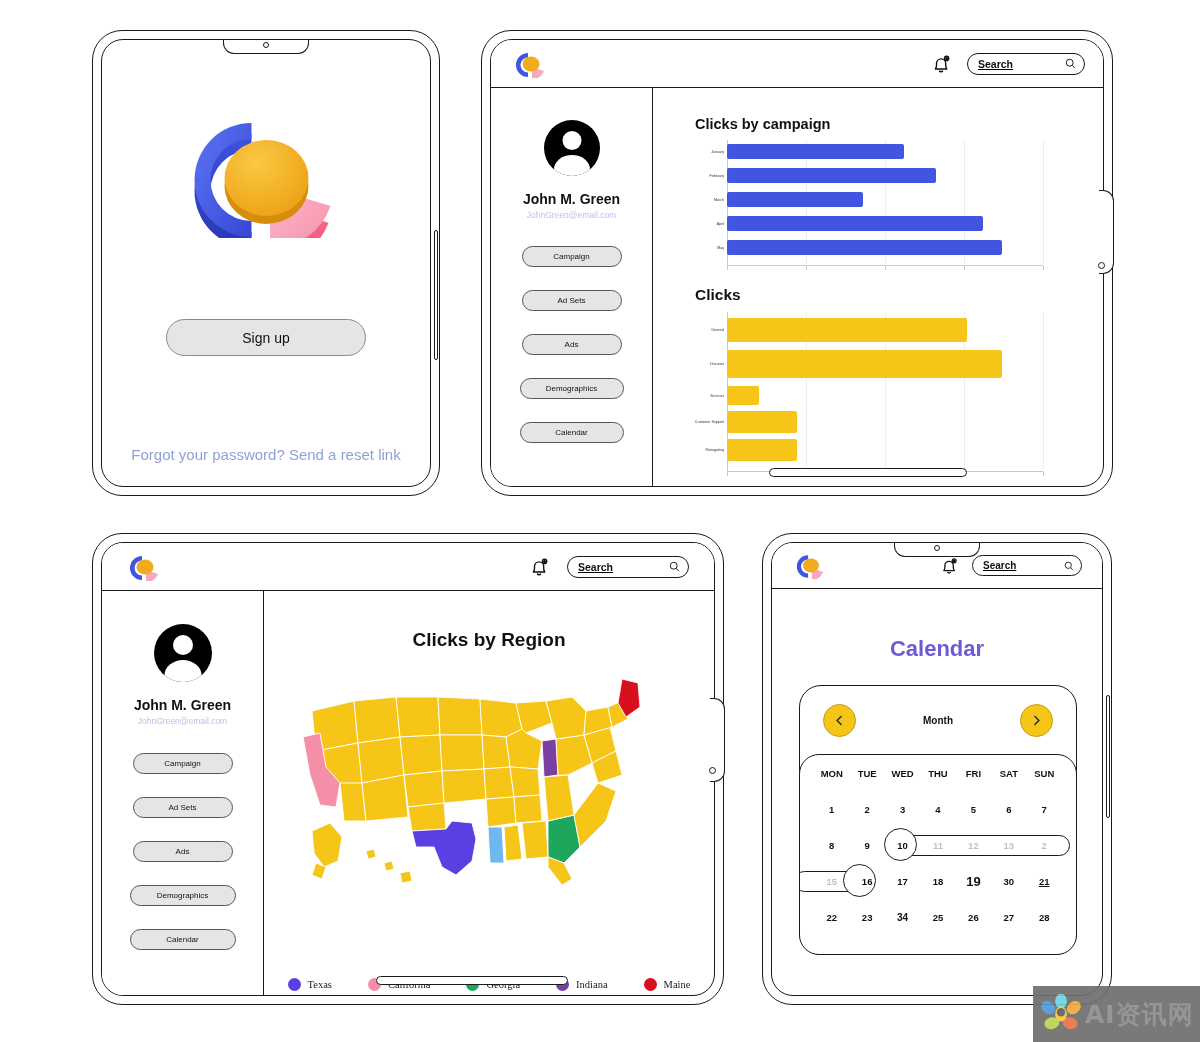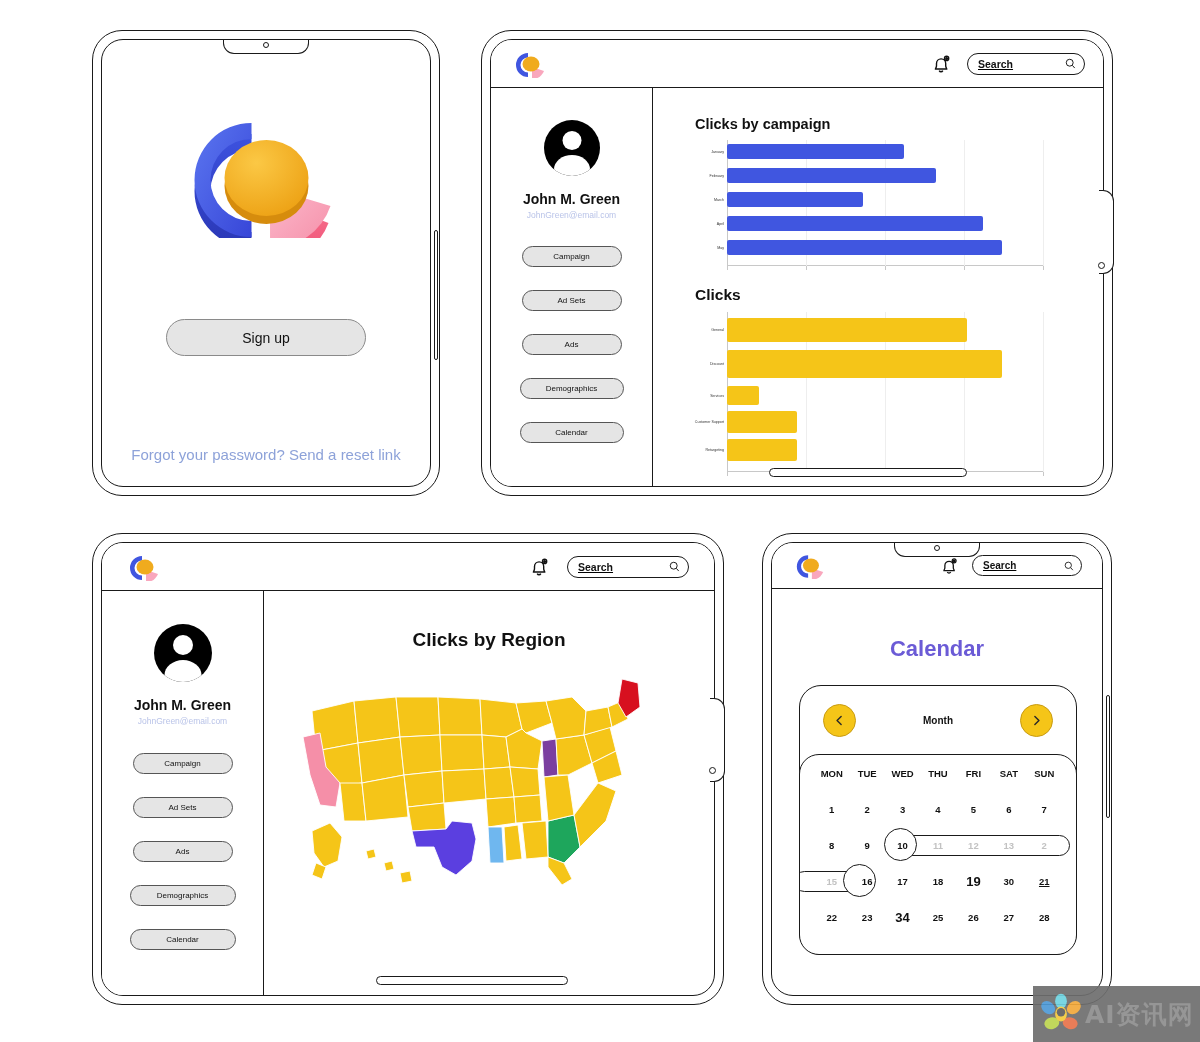--- a/index.html
+++ b/index.html
@@ -476,20 +476,42 @@
               <path d="M16,160 L34,152 L46,166 L42,190 L28,196 L18,182 Z" fill="#f5c518"></path>
               <path d="M20,192 L30,196 L26,208 L16,204 Z" fill="#f5c518"></path>
 
               <path d="M70,180 L78,178 L80,186 L72,188 Z" fill="#f5c518"></path>
               <path d="M88,192 L96,190 L98,198 L90,200 Z" fill="#f5c518"></path>
               <path d="M104,202 L114,200 L116,210 L106,212 Z" fill="#f5c518"></path>
             </g>
           </svg>
         </div>
 
+        <div class="legend" style="position:absolute; left:0; right:0; top:387px; gap:36px;">
+          <div class="legend-item" style="gap:7px;">
+            <span class="legend-dot" style="width:13px;height:13px;background:#5b3fe0;"></span>
+            <span class="legend-label" style="font-size:10.5px;">Texas</span>
+          </div>
+          <div class="legend-item" style="gap:7px;">
+            <span class="legend-dot" style="width:13px;height:13px;background:#f58fa8;"></span>
+            <span class="legend-label" style="font-size:10.5px;">California</span>
+          </div>
+          <div class="legend-item" style="gap:7px;">
+            <span class="legend-dot" style="width:13px;height:13px;background:#1ea65c;"></span>
+            <span class="legend-label" style="font-size:10.5px;">Georgia</span>
+          </div>
+          <div class="legend-item" style="gap:7px;">
+            <span class="legend-dot" style="width:13px;height:13px;background:#7b3fa0;"></span>
+            <span class="legend-label" style="font-size:10.5px;">Indiana</span>
+          </div>
+          <div class="legend-item" style="gap:7px;">
+            <span class="legend-dot" style="width:13px;height:13px;background:#d7101f;"></span>
+            <span class="legend-label" style="font-size:10.5px;">Maine</span>
+          </div>
+        </div>
 
         <div class="home-indicator" style="bottom:10px; width:192px; left:112px; transform:none;"></div>
       </div>
     </div>
     <div class="notch-side" style="right:-1px; top:165px;"></div>
     <div class="side-cam" style="right:8px; top:234px;"></div>
   </div>
 
   <div class="device" style="left:762px; top:533px; width:350px; height:472px;">
     <div class="frame-outer"></div>
@@ -586,21 +608,21 @@
             <div class="date-cell" style="font-size:9.5px;cursor:pointer;">17</div>
             <div class="date-cell" style="font-size:9.5px;cursor:pointer;">18</div>
             <div class="date-cell" style="font-size:13px;cursor:pointer;">19</div>
             <div class="date-cell" style="font-size:9.5px;cursor:pointer;">30</div>
             <div class="date-cell" style="font-size:9.5px;cursor:pointer;text-decoration:underline;">21</div>
           </div>
 
           <div class="date-row" style="height:36px; padding:0 14px; position:relative;">
             <div class="date-cell" style="font-size:9.5px;cursor:pointer;">22</div>
             <div class="date-cell" style="font-size:9.5px;cursor:pointer;">23</div>
-            <div class="date-cell" style="font-size:13px;cursor:pointer;">34</div>
+            <div class="date-cell" style="font-size:10px;cursor:pointer;">34</div>
             <div class="date-cell" style="font-size:9.5px;cursor:pointer;">25</div>
             <div class="date-cell" style="font-size:9.5px;cursor:pointer;">26</div>
             <div class="date-cell" style="font-size:9.5px;cursor:pointer;">27</div>
             <div class="date-cell" style="font-size:9.5px;cursor:pointer;">28</div>
           </div>
         </div>
       </div>
     </div>
     <div class="volume-bar" style="right:2px; top:162px; height:123px;"></div>
   </div>

